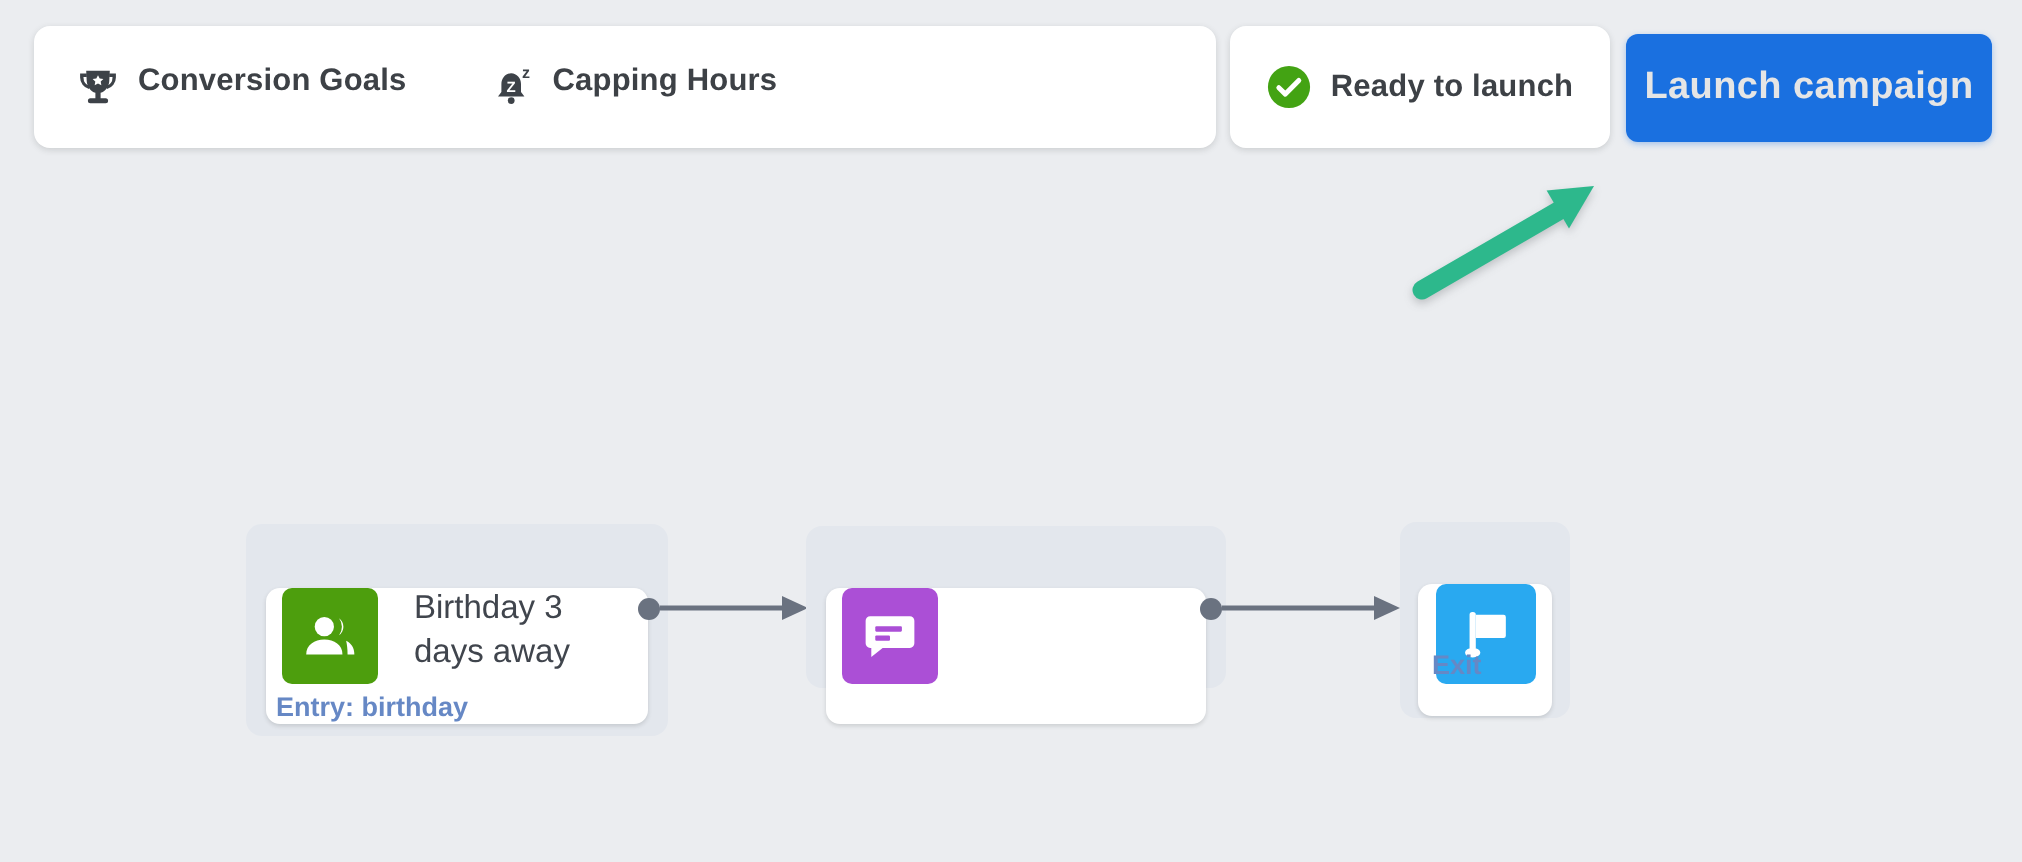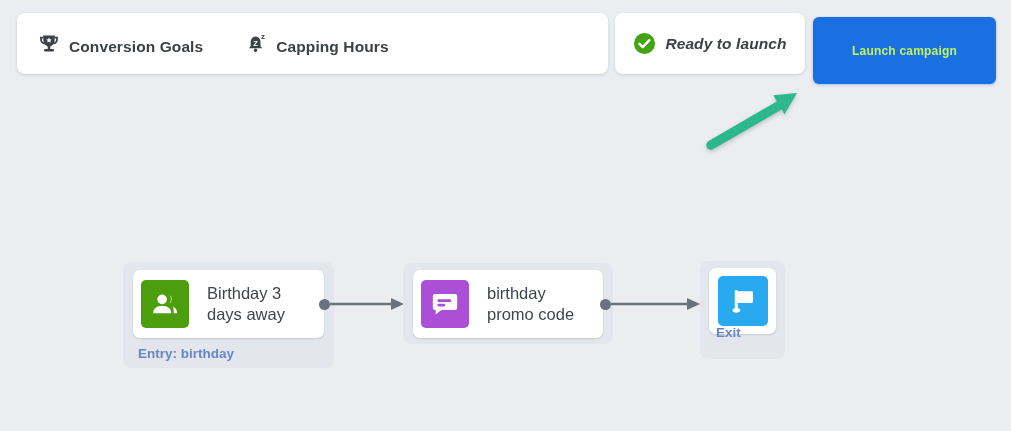--- a/index.html
+++ b/index.html
@@ -15,50 +15,51 @@
 
   
   .tb-card {
     background:#fff;
     border-radius:8px;
     box-shadow:0 1px 3px rgba(60,64,67,.18);
     display:flex;
     align-items:center;
   }
   .tb-settings { left:17px; top:13px; width:591px; height:61px; padding:0 20px; gap:41px; }
-  .tb-item { display:flex; align-items:flex-end; gap:8px; cursor:pointer; }
+  .tb-item { display:flex; align-items:flex-start; gap:8px; cursor:pointer; }
   .tb-label { font-size:15.5px; font-weight:700; color:#3d4146; letter-spacing:.1px; white-space:nowrap; }
-  .tb-status { left:615px; top:13px; width:190px; height:61px; justify-content:center; gap:9px;font-style:italic; }
+  .tb-status { left:615px; top:13px; width:190px; height:61px; justify-content:center; gap:9px; }
 
   .launch-btn {
-    left:813px; top:17px; width:183px; height:67px;
+    left:813px; top:17px; width:183px; height:54px;
     background:#1a70e0;
     border:none; border-radius:6px;
-    color:#bef264; font-size:12px; font-weight:700;
+    color:#e5e5e5; font-size:19px; font-weight:700;
     font-family:inherit; letter-spacing:.2px;
     box-shadow:0 1px 3px rgba(26,112,224,.35);
     cursor:pointer;
   }
 
   .icon24 { width:24px; height:24px; flex:0 0 auto; display:block; }
   .icon22 { width:23px; height:23px; flex:0 0 auto; display:block; }
 
   
   .node-group {
     background:#e3e7ed;
     border-radius:8px;
   }
   .node-card {
     position:absolute;
     background:#fff;
     border-radius:7px;
     box-shadow:0 1px 2px rgba(60,64,67,.18);
     display:flex;
-    align-items:center;
+    align-items:flex-start;
     cursor:pointer;
+    margin-top:24px;
   }
   .node-icon {
     width:48px; height:48px;
     border-radius:5px;
     margin-left:8px;
     display:flex; align-items:center; justify-content:center;
     flex:0 0 auto;
   }
   .node-icon svg { width:34px; height:34px; display:block; }
   .node-title {
@@ -156,24 +157,20 @@
 
 <div class="abs node-group" style="left:403px; top:263px; width:210px; height:81px;">
   <div class="node-card" style="left:10px; top:7px; width:190px; height:68px;">
     <div class="node-icon" style="background:#ab4fd6;">
       <svg viewBox="0 0 24 24">
         <path fill="#fff" d="M5 5h14a1.6 1.6 0 0 1 1.6 1.6v8A1.6 1.6 0 0 1 19 16.2H9.4l-4 3.2v-3.2H5a1.6 1.6 0 0 1-1.6-1.6v-8A1.6 1.6 0 0 1 5 5z"></path>
         <rect x="6.8" y="8.6" width="9.4" height="1.9" rx=".4" fill="#ab4fd6"></rect>
         <rect x="6.8" y="11.8" width="5.2" height="1.9" rx=".4" fill="#ab4fd6"></rect>
       </svg>
     </div>
-    <div class="node-title">
-      <div>birthday</div>
-      <div>promo code</div>
-    </div>
   </div>
 </div>
 <div class="port-dot" style="left:600px; top:299px;"></div>
 
 <svg class="connector" style="left:610px; top:295px;" width="91" height="18" viewBox="0 0 91 18">
   <line x1="1" y1="9" x2="78" y2="9" stroke="#6a7280" stroke-width="2.4"></line>
   <polygon points="77,3 90,9 77,15" fill="#6a7280"></polygon>
 </svg>
 
 <div class="abs node-group" style="left:700px; top:261px; width:85px; height:98px;">

